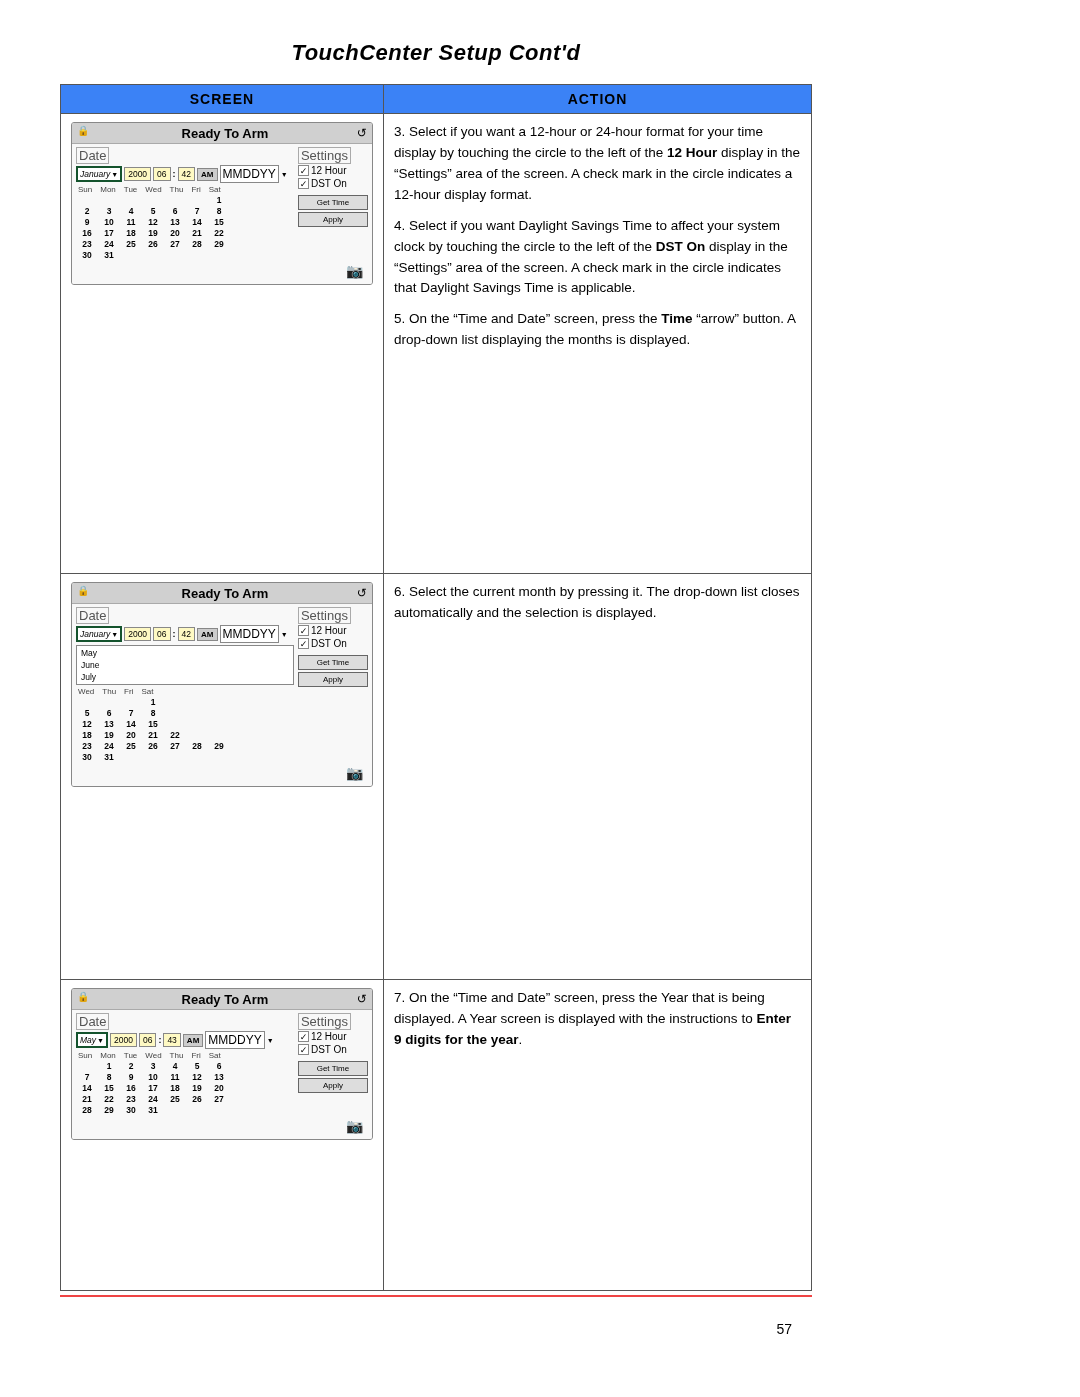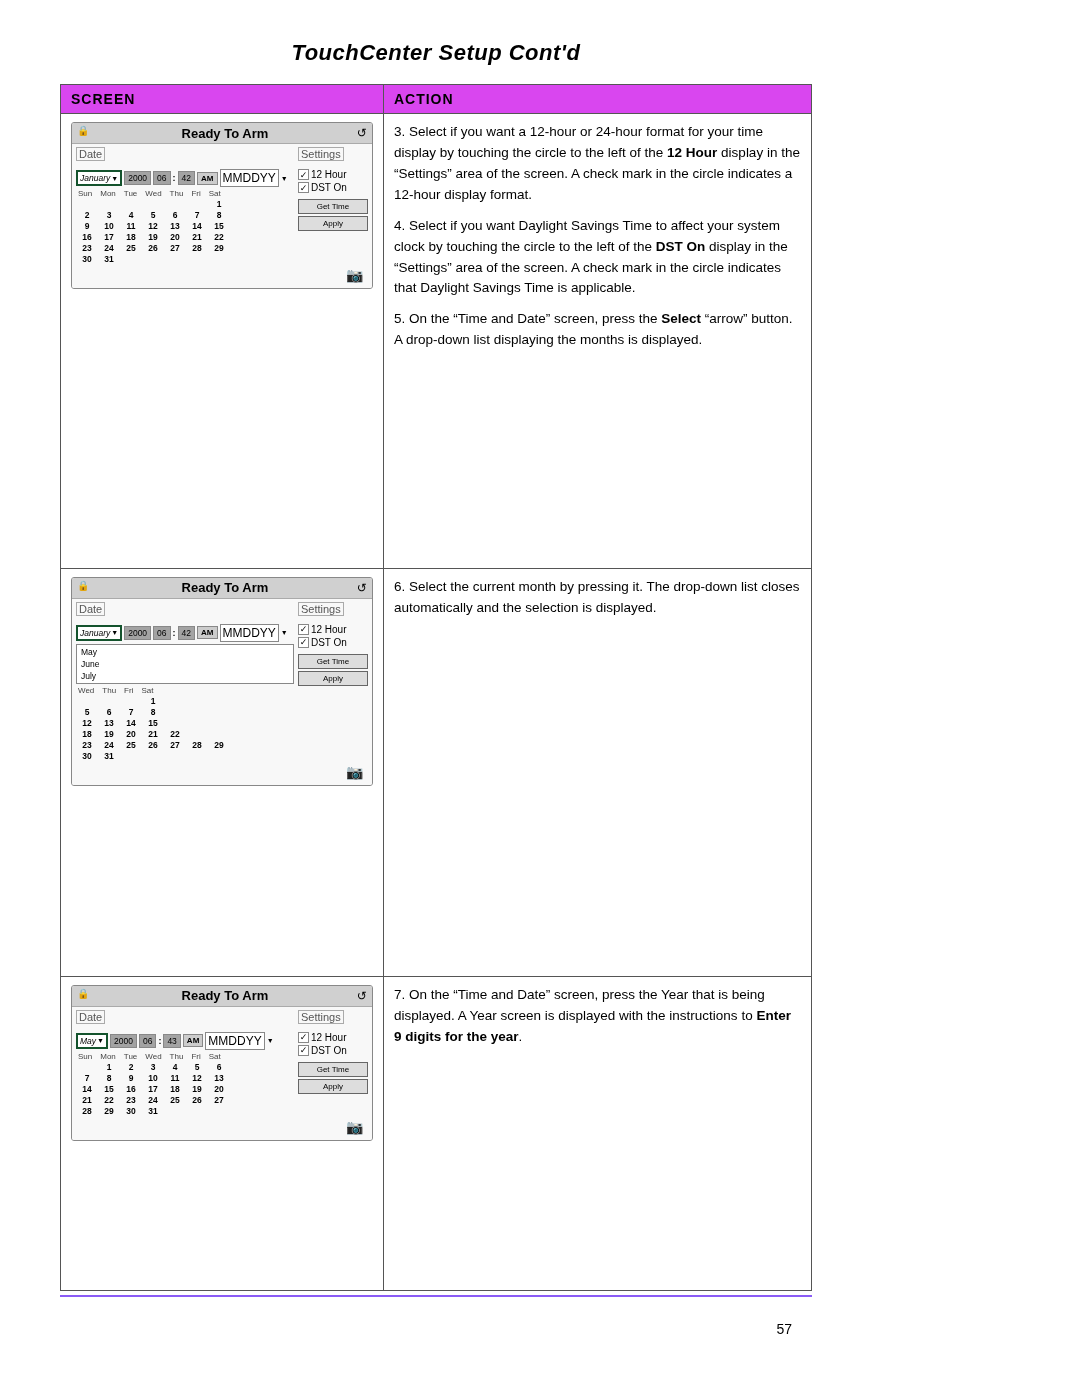--- a/index.html
+++ b/index.html
@@ -31,22 +31,22 @@
       border: 1.5px solid #555;
       border-collapse: collapse;
       width: 100%;
       flex: 1;
     }
     .main-table th {
       border: 1.5px solid #555;
       padding: 6px 10px;
       font-weight: bold;
       font-size: 14px;
-      text-align: left;
-      background: #d946ef;
+      text-align: center;
+      background: #3b82f6;
       letter-spacing: 1px;
     }
     .main-table td {
       border: 1.5px solid #555;
       padding: 8px 10px;
       vertical-align: top;
     }
     .screen-col {
       width: 43%;
       padding: 6px 8px;
@@ -86,25 +86,25 @@
       flex: 1;
     }
     .mock-arrow {
       font-size: 12px;
     }
     .mock-body {
       padding: 3px 4px;
       background: #f8f8f8;
     }
     .mock-section-label {
-      font-size: 11px;
+      font-size: 13px;
       color: #555;
       border: 0.5px solid #aaa;
       padding: 0 2px;
-      margin-bottom: 8px;
+      margin-bottom: 1px;
       display: inline-block;
     }
     .mock-date-row {
       display: flex;
       align-items: center;
       gap: 2px;
       margin-bottom: 2px;
       font-size: 9px;
     }
     .mock-select {
@@ -115,21 +115,21 @@
       display: flex;
       align-items: center;
       gap: 1px;
       font-style: italic;
     }
     .mock-select-arrow {
       font-size: 7px;
     }
     .mock-field {
       border: 1px solid #888;
-      background: #a3a3a3;
+      background: #fef9c3;
       font-size: 8.5px;
       padding: 1px 3px;
     }
     .mock-time-row {
       display: flex;
       align-items: center;
       gap: 2px;
     }
     .mock-time-sep {
       font-size: 9px;
@@ -363,21 +363,21 @@
               <div class="mock-bottom-icon">
                 <span class="mock-small-icon">📷</span>
               </div>
             </div>
           </div>
         </td>
         <td class="action-col">
           <div class="action-text">
             <p>3.  Select if you want a 12-hour or 24-hour format for your time display by touching the circle to the left of the <strong>12 Hour</strong> display in the “Settings” area of the screen.  A check mark in the circle indicates a 12-hour display format.</p>
             <p>4.  Select if you want Daylight Savings Time to affect your system clock by touching the circle to the left of the <strong>DST On</strong> display in the “Settings” area of the screen.  A check mark in the circle indicates that Daylight Savings Time is applicable.</p>
-            <p>5.  On the “Time and Date” screen, press the <strong>Select</strong> “arrow” button.  A drop-down list displaying the months is displayed.</p>
+            <p>5.  On the “Time and Date” screen, press the <strong>Time</strong> “arrow” button.  A drop-down list displaying the months is displayed.</p>
           </div>
         </td>
       </tr>
 
       <tr>
         <td class="screen-col">
 
           <div class="screen-mockup">
             <div class="mock-header">
               <span class="mock-icon">🔒</span>
@@ -587,16 +587,16 @@
         </td>
         <td class="action-col">
           <div class="action-text">
             <p>7.  On the “Time and Date” screen, press the Year that is being displayed.  A Year screen is displayed with the instructions to <strong>Enter 9 digits for the year</strong>.</p>
           </div>
         </td>
       </tr>
     </tbody>
   </table>
 
-  <div style="margin-top: 4px; border-top: 2px solid #8b5cf6; padding-top: 8px;">
+  <div style="margin-top: 4px; border-top: 2px solid #ef4444; padding-top: 8px;">
     <div class="page-number">57</div>
   </div>
 </div>
 
 </body></html>

